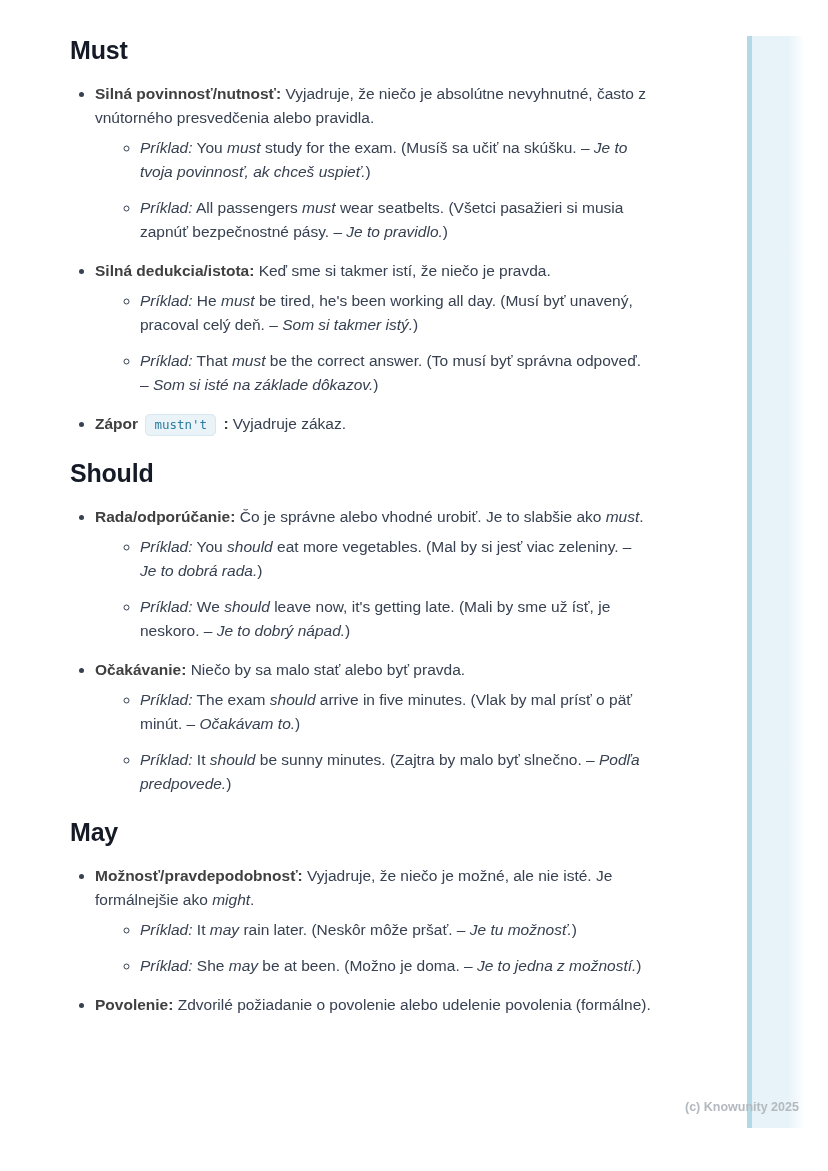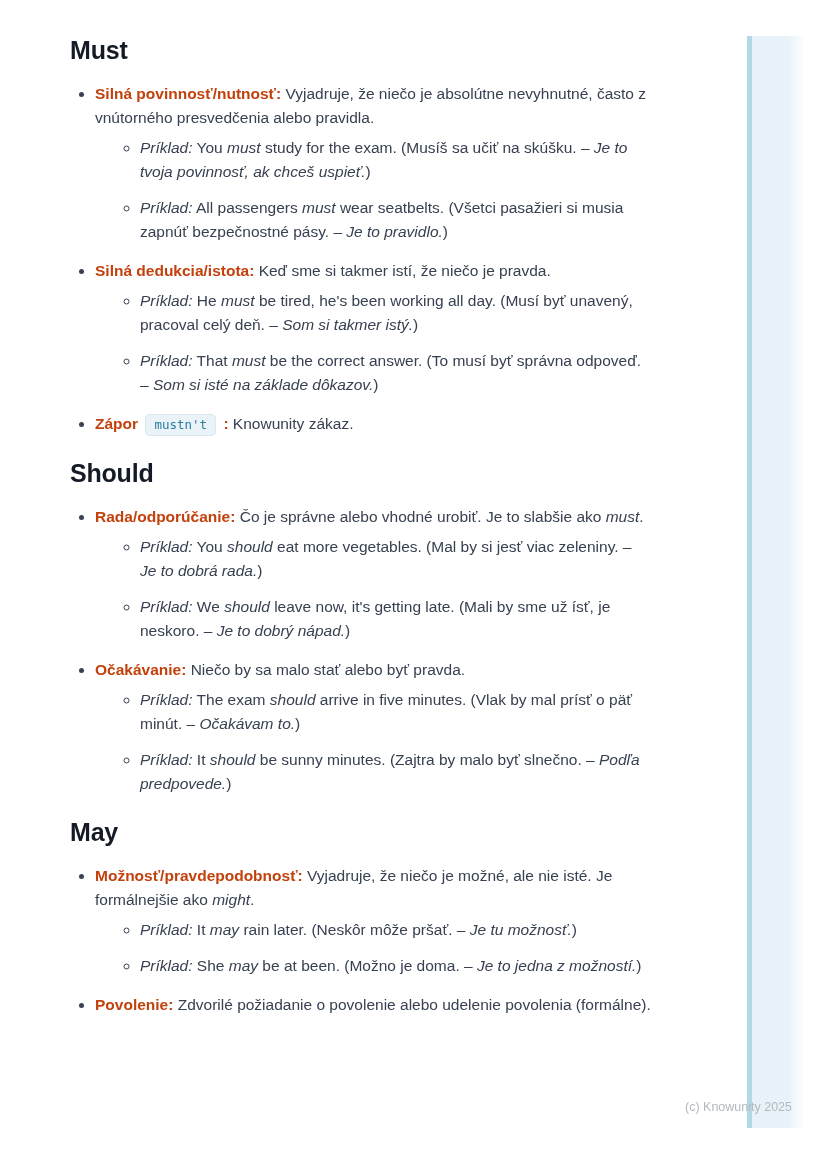--- a/index.html
+++ b/index.html
@@ -43,21 +43,21 @@
   ul.l1 > li { margin-bottom: 15px; }
   ul.l1 > li:last-child { margin-bottom: 0; }
   ul.l2 {
     list-style-type: circle;
     margin: 6px 12px 0 0;
     padding: 0 0 0 45px;
   }
   ul.l2 > li { margin-bottom: 12px; }
   ul.l2 > li:last-child { margin-bottom: 0; }
   .seg-n { color: #374151; }
-  .seg-b { font-weight: 700; color: #c2410c; margin-top: 16px; }
+  .seg-b { font-weight: 700; color: #404040; margin-top: 16px; }
   .seg-i { font-style: italic; color: #374151; }
   .seg-c {
     font-family: "DejaVu Sans Mono", monospace;
     font-size: 12.5px;
     color: var(--code-text, #2c7da0);
     background: var(--code-bg, #eaf3f8);
     border: 1px solid var(--code-border, #d8e8f0);
     border-radius: 5px;
     padding: 2px 8px 3px 8px;
     margin: 0 3px;
@@ -86,39 +86,40 @@
       var(--edge-fill, #e7f3f9) 68%,
       rgba(231,243,249,0) 100%);
   }
   .watermark {
     position: absolute;
     left: 685px;
     top: 1100px;
     font-size: 12.5px;
     color: #b3b9be;
     z-index: 2;
+    font-weight: bold;
   }
 </style>
 </head>
 <body>
 
 <div class="page">
   <div class="content">
       <section>
         <h2 class="section-heading">Must</h2>
         <ul class="l1">
           <li><span class="seg-b">Silná povinnosť/nutnosť:</span><span class="seg-n"> Vyjadruje, že niečo je absolútne nevyhnutné, často z vnútorného presvedčenia alebo pravidla.</span><ul class="l2">
               <li><span class="seg-i">Príklad:</span><span class="seg-n"> You </span><span class="seg-i">must</span><span class="seg-n"> study for the exam. (Musíš sa učiť na skúšku. – </span><span class="seg-i">Je to tvoja povinnosť, ak chceš uspieť.</span><span class="seg-n">)</span></li>
               <li><span class="seg-i">Príklad:</span><span class="seg-n"> All passengers </span><span class="seg-i">must</span><span class="seg-n"> wear seatbelts. (Všetci pasažieri si musia zapnúť bezpečnostné pásy. – </span><span class="seg-i">Je to pravidlo.</span><span class="seg-n">)</span></li>
             </ul></li>
           <li><span class="seg-b">Silná dedukcia/istota:</span><span class="seg-n"> Keď sme si takmer istí, že niečo je pravda.</span><ul class="l2">
               <li><span class="seg-i">Príklad:</span><span class="seg-n"> He </span><span class="seg-i">must</span><span class="seg-n"> be tired, he's been working all day. (Musí byť unavený, pracoval celý deň. – </span><span class="seg-i">Som si takmer istý.</span><span class="seg-n">)</span></li>
               <li><span class="seg-i">Príklad:</span><span class="seg-n"> That </span><span class="seg-i">must</span><span class="seg-n"> be the correct answer. (To musí byť správna odpoveď. – </span><span class="seg-i">Som si isté na základe dôkazov.</span><span class="seg-n">)</span></li>
             </ul></li>
-          <li><span class="seg-b">Zápor</span><span class="seg-n"> </span><span class="seg-c">mustn't</span><span class="seg-n"> </span><span class="seg-b">:</span><span class="seg-n"> Knowunity zákaz.</span></li>
+          <li><span class="seg-b">Zápor</span><span class="seg-n"> </span><span class="seg-c">mustn't</span><span class="seg-n"> </span><span class="seg-b">:</span><span class="seg-n"> Vyjadruje zákaz.</span></li>
         </ul>
       </section>
       <section>
         <h2 class="section-heading">Should</h2>
         <ul class="l1">
           <li><span class="seg-b">Rada/odporúčanie:</span><span class="seg-n"> Čo je správne alebo vhodné urobiť. Je to slabšie ako </span><span class="seg-i">must</span><span class="seg-n">.</span><ul class="l2">
               <li><span class="seg-i">Príklad:</span><span class="seg-n"> You </span><span class="seg-i">should</span><span class="seg-n"> eat more vegetables. (Mal by si jesť viac zeleniny. – </span><span class="seg-i">Je to dobrá rada.</span><span class="seg-n">)</span></li>
               <li><span class="seg-i">Príklad:</span><span class="seg-n"> We </span><span class="seg-i">should</span><span class="seg-n"> leave now, it's getting late. (Mali by sme už ísť, je neskoro. – </span><span class="seg-i">Je to dobrý nápad.</span><span class="seg-n">)</span></li>
             </ul></li>
           <li><span class="seg-b">Očakávanie:</span><span class="seg-n"> Niečo by sa malo stať alebo byť pravda.</span><ul class="l2">

